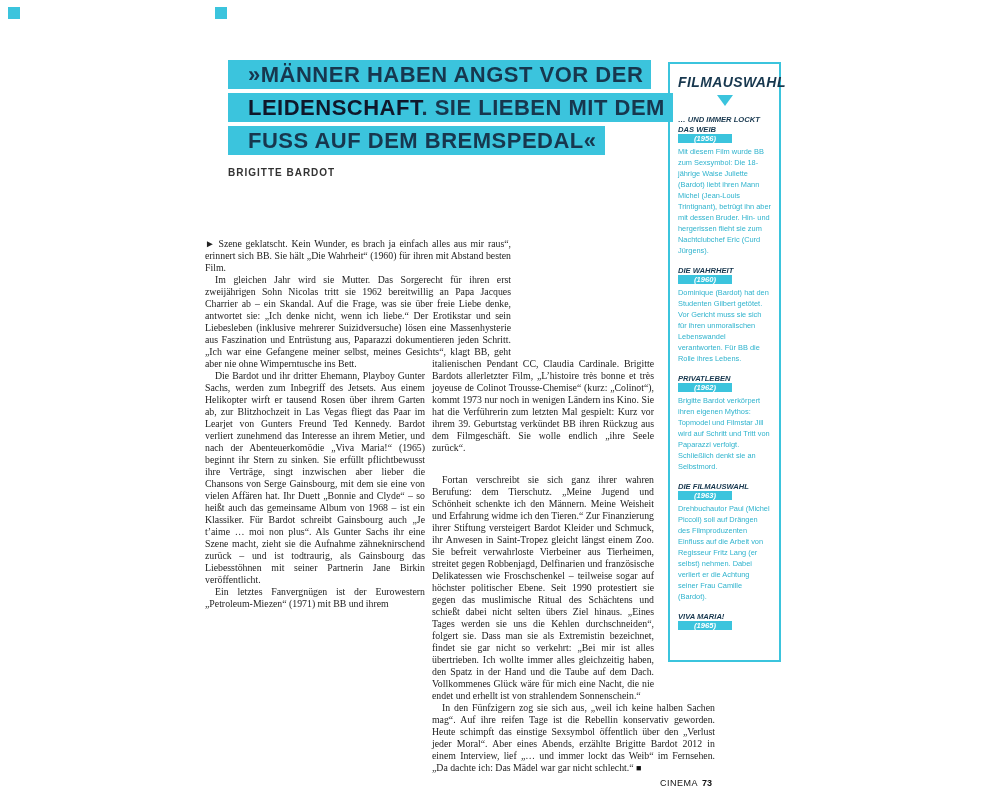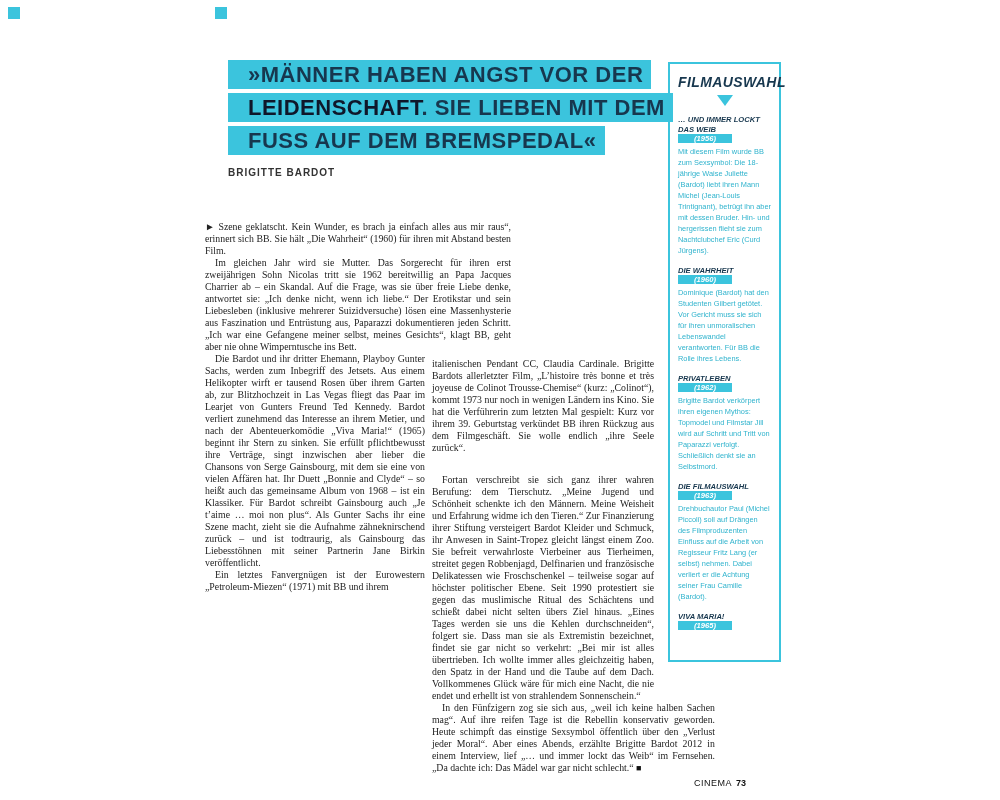--- a/index.html
+++ b/index.html
@@ -29,21 +29,21 @@
     font-family:"Liberation Sans", sans-serif; font-weight:700;
     font-size:10px; letter-spacing:1px; color:#333333;
   }
 
   
   .bodycopy p {
     margin:0; font-size:9.8px; line-height:12px; text-align:justify;
     color:#222222;
   }
   .indent { text-indent:10px; }
-  .col-left  { position:absolute; left:205px; top:221px; width:306px; }
+  .col-left  { position:absolute; left:205px; top:238px; width:306px; }
   .col-left  p.narrow  { padding-right:86px; }
   .col-right { position:absolute; left:432px; top:338px; width:283px; }
   .col-right p.narrow  { padding-right:61px;margin-top:20px; }
   .end-mark { font-size:9px; color:#111; }
 
   
   .sidebar {
     position:absolute; left:668px; top:62px; width:113px; height:600px;
     box-sizing:border-box; border:2px solid var(--accent,#3bc4dd);
     padding:10px 8px 8px 8px;
@@ -63,21 +63,21 @@
     font-size:7.6px; line-height:9.5px; font-weight:700; font-style:italic;
     color:var(--navy,#17374e); margin-bottom:2px;
   }
   .film-title .year {
     background:var(--accent,#3bc4dd); color:#ffffff; padding:0 16px;
   }
   .film-desc { font-size:7.4px; line-height:11px; color:var(--teal,#2fb3cd); text-align:left; }
 
   
   .page-footer {
-    position:absolute; left:660px; top:778px; width:120px; text-align:center;
+    position:absolute; left:660px; top:778px; width:120px; text-align:left;
     font-family:"Liberation Sans", sans-serif; font-size:9px; color:#111111;
   }
   .page-footer .mag { font-weight:400; letter-spacing:0.5px; }
   .page-footer .pn  { font-weight:700; margin-left:4px; }
 </style>
 </head>
 <body>
 
 <div class="page">
 

